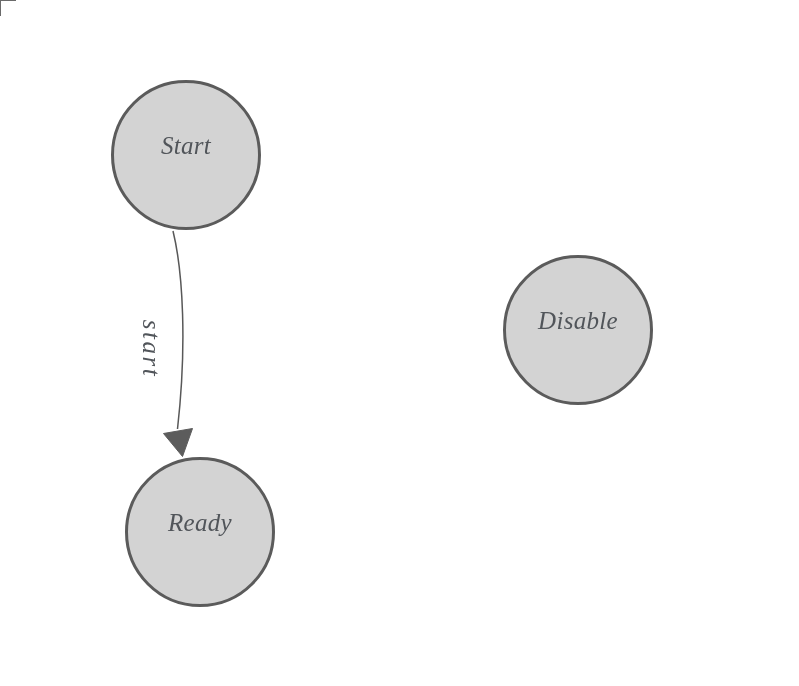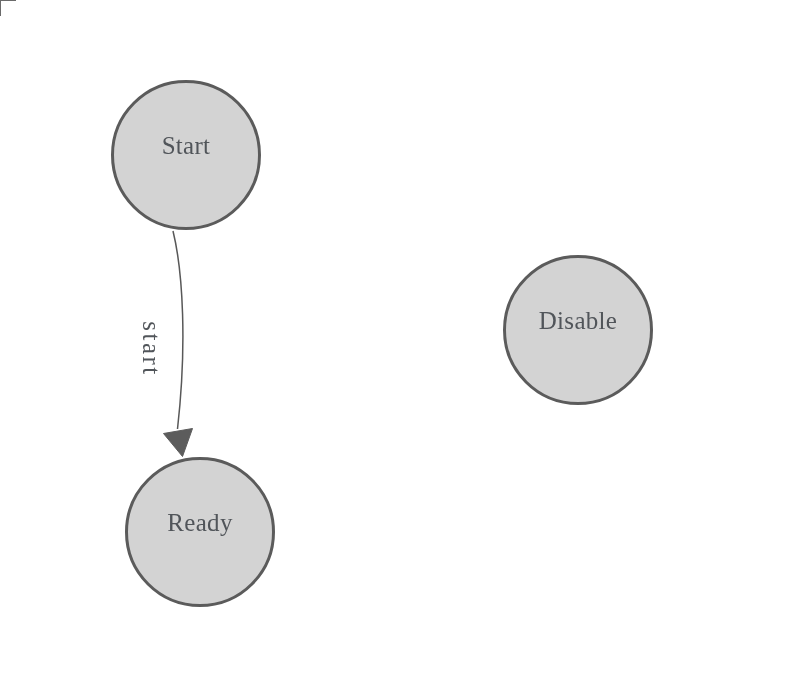--- a/index.html
+++ b/index.html
@@ -11,20 +11,21 @@
     width: 799px;
     height: 686px;
     overflow: hidden;
     font-family: "Liberation Serif", "DejaVu Serif", serif;
   }
   .canvas {
     position: relative;
     width: 799px;
     height: 686px;
     background: #ffffff;
+    font-style: italic;
   }
   .corner-mark {
     position: absolute;
     left: 0;
     top: 0;
     width: 16px;
     height: 16px;
     border-top: 1.5px solid #6a6a6a;
     border-left: 1.5px solid #6a6a6a;
     box-sizing: border-box;

